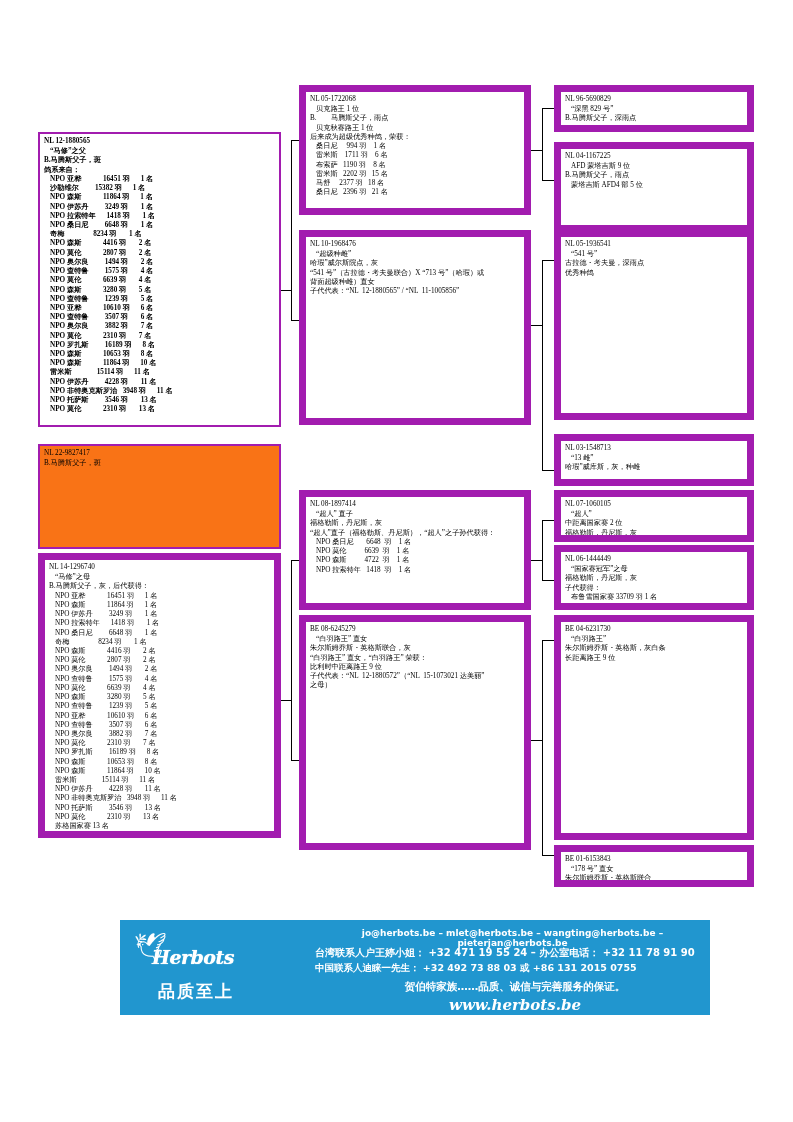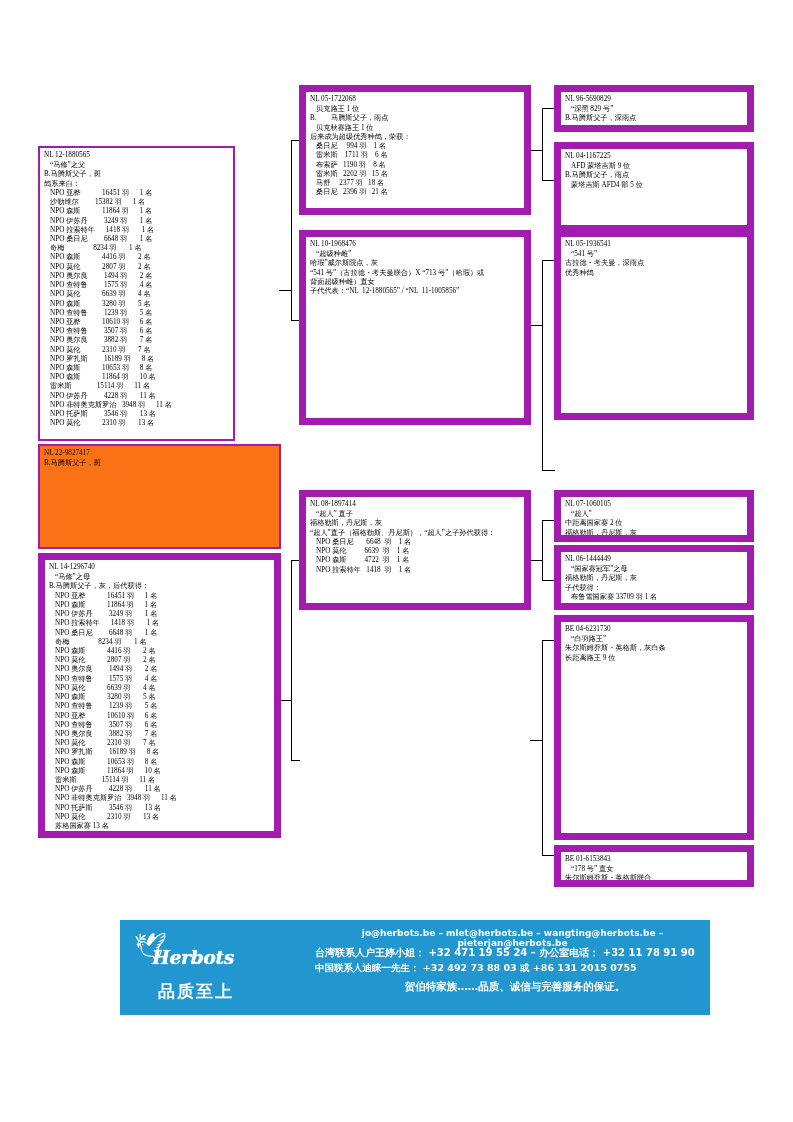--- a/index.html
+++ b/index.html
@@ -115,21 +115,21 @@
   <div class="ln-h" style="left:530px;top:560px;width:12px;"></div>
   <div class="ln-v" style="left:542px;top:520px;height:60px;"></div>
   <div class="ln-h" style="left:542px;top:520px;width:13px;"></div>
   <div class="ln-h" style="left:542px;top:580px;width:13px;"></div>
 
   <div class="ln-h" style="left:530px;top:740px;width:12px;"></div>
   <div class="ln-v" style="left:542px;top:640px;height:215px;"></div>
   <div class="ln-h" style="left:542px;top:640px;width:13px;"></div>
   <div class="ln-h" style="left:542px;top:855px;width:13px;"></div>
 
-  <div class="node thick" style="left:38px;top:146px;width:197px;height:295px;">
+  <div class="node thick" style="left:38px;top:132px;width:243px;height:295px;font-weight:bold;">
     <div class="hdr">NL  12-1880565</div>
     <div class="ln ind">“马修”之父</div>
     <div class="ln">B.马腾斯父子，斑</div>
     <div class="ln">鸽系来自：</div>
     <div class="rows">
       <div class="ln ind">NPO 亚桦            16451 羽      1 名</div>
       <div class="ln ind">沙勒维尔         15382 羽      1 名</div>
       <div class="ln ind">NPO 森斯            11864 羽      1 名</div>
       <div class="ln ind">NPO 伊苏丹         3249 羽       1 名</div>
       <div class="ln ind">NPO 拉索特年      1418 羽       1 名</div>
@@ -223,20 +223,29 @@
     <div class="hdr">NL  08-1897414</div>
     <div class="ln ind">“超人” 直子</div>
     <div class="ln">福格勒斯，丹尼斯，灰</div>
     <div class="ln">“超人”直子（福格勒斯、丹尼斯），“超人”之子孙代获得：</div>
     <div class="ln ind">NPO 桑日尼       6648  羽    1 名</div>
     <div class="ln ind">NPO 莫伦          6639  羽    1 名</div>
     <div class="ln ind">NPO 森斯          4722  羽    1 名</div>
     <div class="ln ind">NPO 拉索特年   1418  羽    1 名</div>
   </div>
 
+  <div class="node" style="left:299px;top:615px;width:232px;height:235px;">
+    <div class="hdr">BE  08-6245279</div>
+    <div class="ln ind">“白羽路王” 直女</div>
+    <div class="ln">朱尔斯姆乔斯・英格斯联合，灰</div>
+    <div class="ln">“白羽路王” 直女，“白羽路王” 荣获：</div>
+    <div class="ln">比利时中距离路王 9 位</div>
+    <div class="ln">子代代表：“NL  12-1880572”（“NL  15-1073021 达美丽”</div>
+    <div class="ln">之母）</div>
+  </div>
 
   <div class="node" style="left:554px;top:85px;width:200px;height:47px;">
     <div class="hdr">NL  96-5690829</div>
     <div class="ln ind">“深黑 829 号”</div>
     <div class="ln">B.马腾斯父子，深雨点</div>
   </div>
 
   <div class="node" style="left:554px;top:142px;width:200px;height:90px;">
     <div class="hdr">NL  04-1167225</div>
     <div class="ln ind">AFD 蒙塔吉斯 9 位</div>
@@ -244,20 +253,25 @@
     <div class="ln ind">蒙塔吉斯 AFD4 部 5 位</div>
   </div>
 
   <div class="node" style="left:554px;top:230px;width:200px;height:190px;">
     <div class="hdr">NL  05-1936541</div>
     <div class="ln ind">“541 号”</div>
     <div class="ln">古拉德・考夫曼，深雨点</div>
     <div class="ln">优秀种鸽</div>
   </div>
 
+  <div class="node" style="left:554px;top:434px;width:200px;height:52px;">
+    <div class="hdr">NL  03-1548713</div>
+    <div class="ln ind">“13 雌”</div>
+    <div class="ln">哈瑕”威库斯，灰，种雌</div>
+  </div>
 
   <div class="node" style="left:554px;top:490px;width:200px;height:52px;">
     <div class="hdr">NL  07-1060105</div>
     <div class="ln ind">“超人”</div>
     <div class="ln">中距离国家赛 2 位</div>
     <div class="ln">福格勒斯，丹尼斯，灰</div>
   </div>
 
   <div class="node" style="left:554px;top:545px;width:200px;height:65px;">
     <div class="hdr">NL  06-1444449</div>
@@ -283,15 +297,16 @@
   <div class="banner">
     <div class="logo">
       <div class="bird">🕊</div>
       <div class="word">Herbots</div>
       <div class="cn">品质至上</div>
     </div>
     <div class="mail">jo@herbots.be – mlet@herbots.be – wangting@herbots.be – pieterjan@herbots.be</div>
     <div class="l1">台湾联系人户王婷小姐： +32 471 19 55 24 – 办公室电话： +32 11 78 91 90</div>
     <div class="l2">中国联系人迪睐一先生： +32 492 73 88 03 或 +86 131 2015 0755</div>
     <div class="l3">贺伯特家族……品质、诚信与完善服务的保证。</div>
+    <div class="web">www.herbots.be</div>
   </div>
 
 </div>
 
 </body></html>

